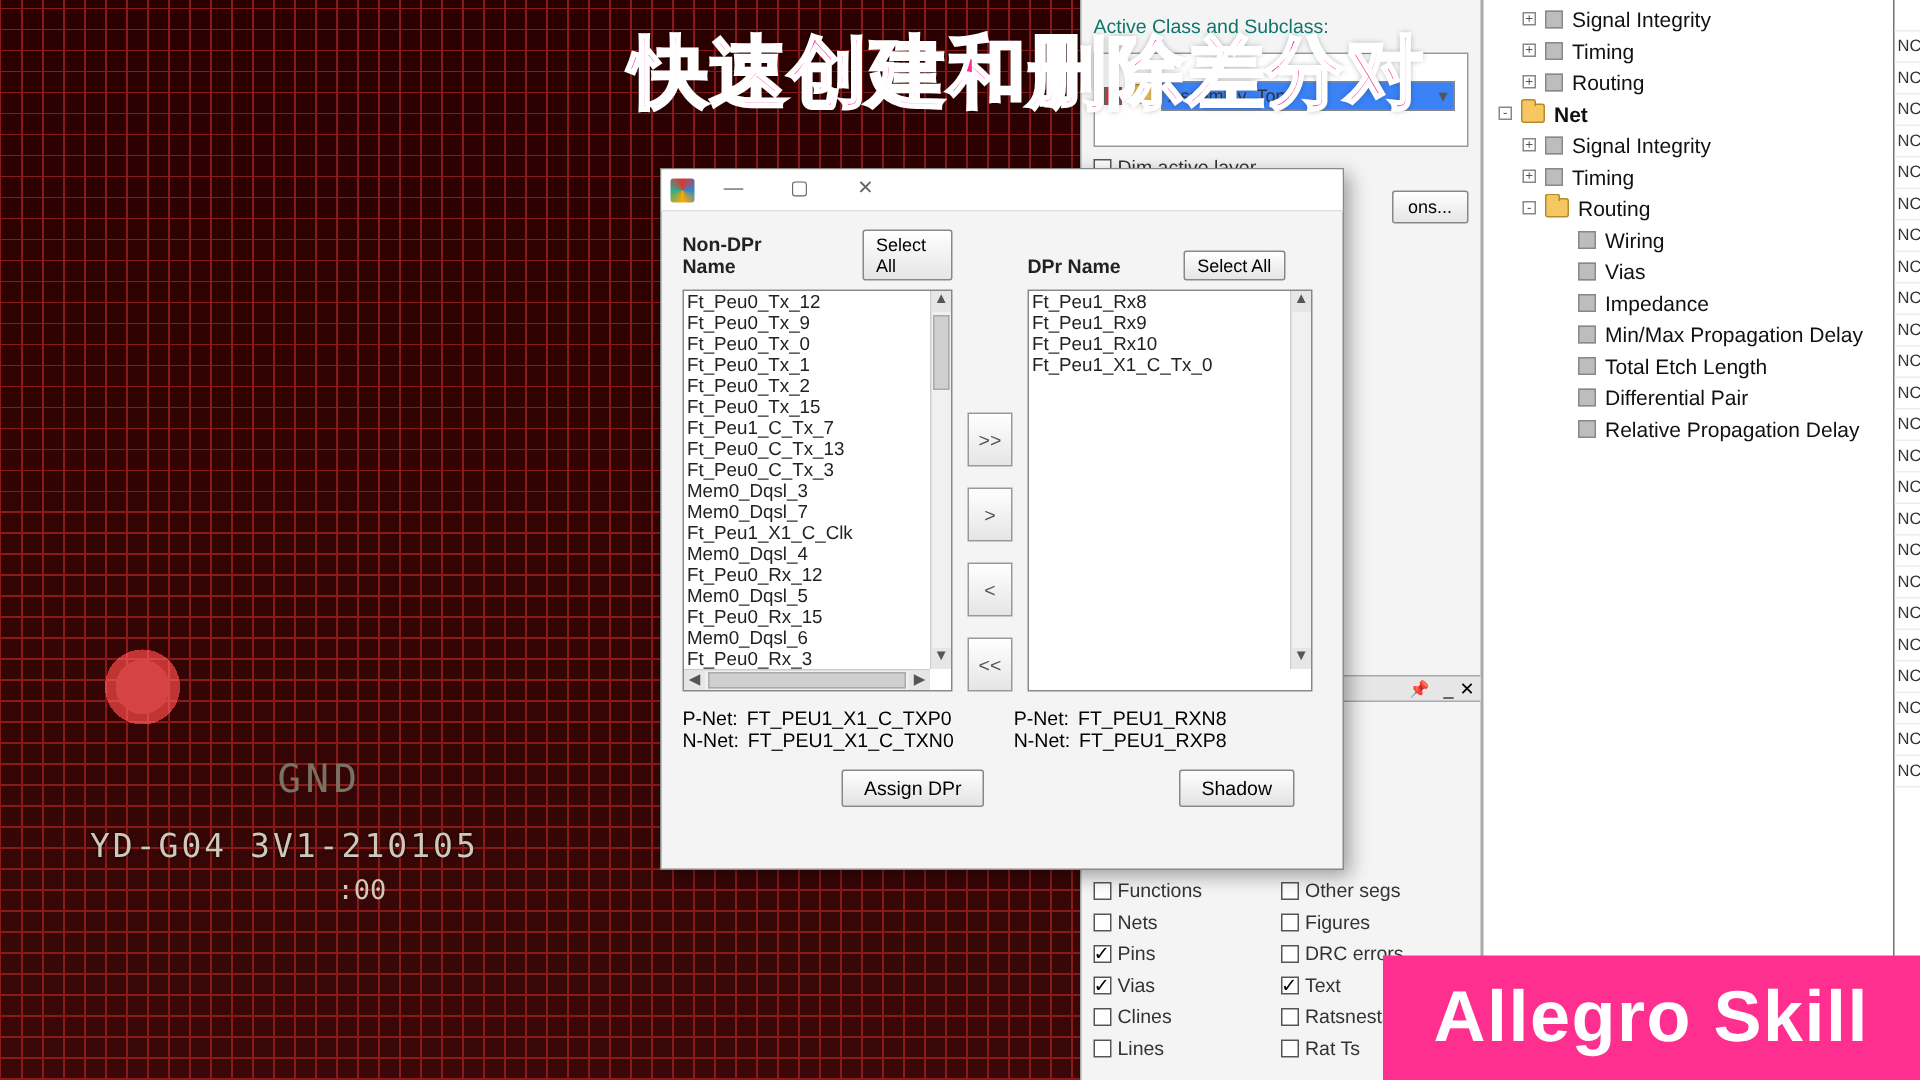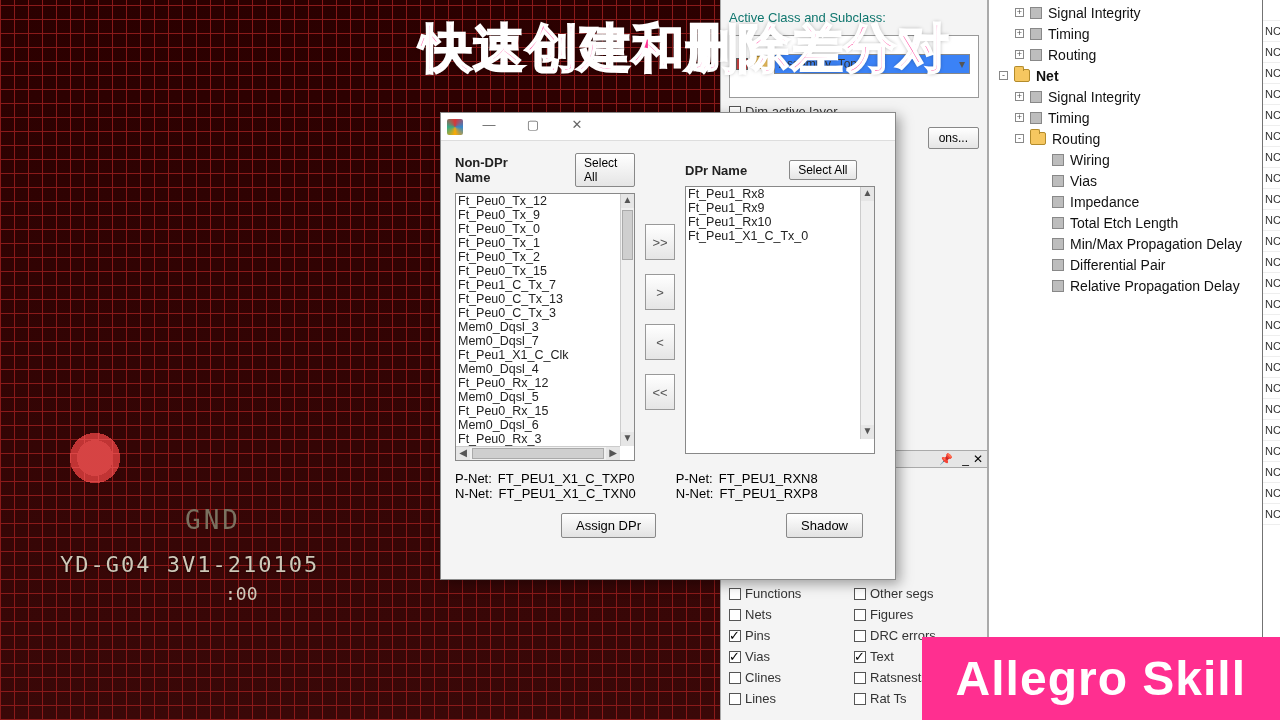--- a/index.html
+++ b/index.html
@@ -117,21 +117,21 @@
   .listbox .vscroll .up,.listbox .vscroll .down{height:14px; text-align:center; font-size:10px; color:#555; background:#e6e6e6;}
   .listbox .vscroll .down{position:absolute; bottom:0; left:0; right:0;}
   .listbox .vscroll .thumb{position:absolute; left:1px; right:1px; top:16px; height:50px; background:#cfcfcf; border:1px solid #aaa;}
   .listbox .hscroll{position:absolute; left:0; right:14px; bottom:0; height:14px; background:#f0f0f0; border-top:1px solid #ccc; display:flex; justify-content:space-between; font-size:10px; color:#555;}
   .listbox .hscroll span{width:14px; text-align:center; background:#e6e6e6;}
   .listbox .hscroll .hthumb{flex:1; margin:1px 2px; background:#cfcfcf; border:1px solid #aaa;}
 
   .midcol{ display:flex; flex-direction:column; gap:14px; align-items:center; justify-content:flex-start; padding-top:20px;}
   .movebtn{ width:30px; height:36px; border:1px solid #999; background:linear-gradient(#fff,#e5e5e5); font-size:13px; color:#555; display:flex; align-items:center; justify-content:center;}
 
-  .cols{ display:flex; gap:10px; align-items:center; }
+  .cols{ display:flex; gap:10px; align-items:flex-end; }
   .leftcol{ width:180px;}
   .rightcol{ width:190px;}
   #lb-left{ height:268px;}
   #lb-right{ height:268px;}
 
   .netrow{ display:flex; gap:40px; margin-top:10px; font-size:13px;}
   .netrow .pair{ display:flex; gap:6px;}
   .netrow .k{ font-weight:400;text-align:right;}
 
   .btnrow2{ display:flex; justify-content:space-between; padding:0 18px; margin-top:12px;}
@@ -278,26 +278,26 @@
         <span class="lbl">Vias</span>
       </div>
       <div class="tree-row" style="--ind: 44px;">
         <div class="sp"></div>
         <div class="leaf"></div>
         <span class="lbl">Impedance</span>
       </div>
       <div class="tree-row" style="--ind: 44px;">
         <div class="sp"></div>
         <div class="leaf"></div>
+        <span class="lbl">Min/Max Propagation Delay</span>
+      </div>
+      <div class="tree-row" style="--ind: 44px;">
+        <div class="sp"></div>
+        <div class="leaf"></div>
         <span class="lbl">Total Etch Length</span>
-      </div>
-      <div class="tree-row" style="--ind: 44px;">
-        <div class="sp"></div>
-        <div class="leaf"></div>
-        <span class="lbl">Min/Max Propagation Delay</span>
       </div>
       <div class="tree-row" style="--ind: 44px;">
         <div class="sp"></div>
         <div class="leaf"></div>
         <span class="lbl">Differential Pair</span>
       </div>
       <div class="tree-row" style="--ind: 44px;">
         <div class="sp"></div>
         <div class="leaf"></div>
         <span class="lbl">Relative Propagation Delay</span>

